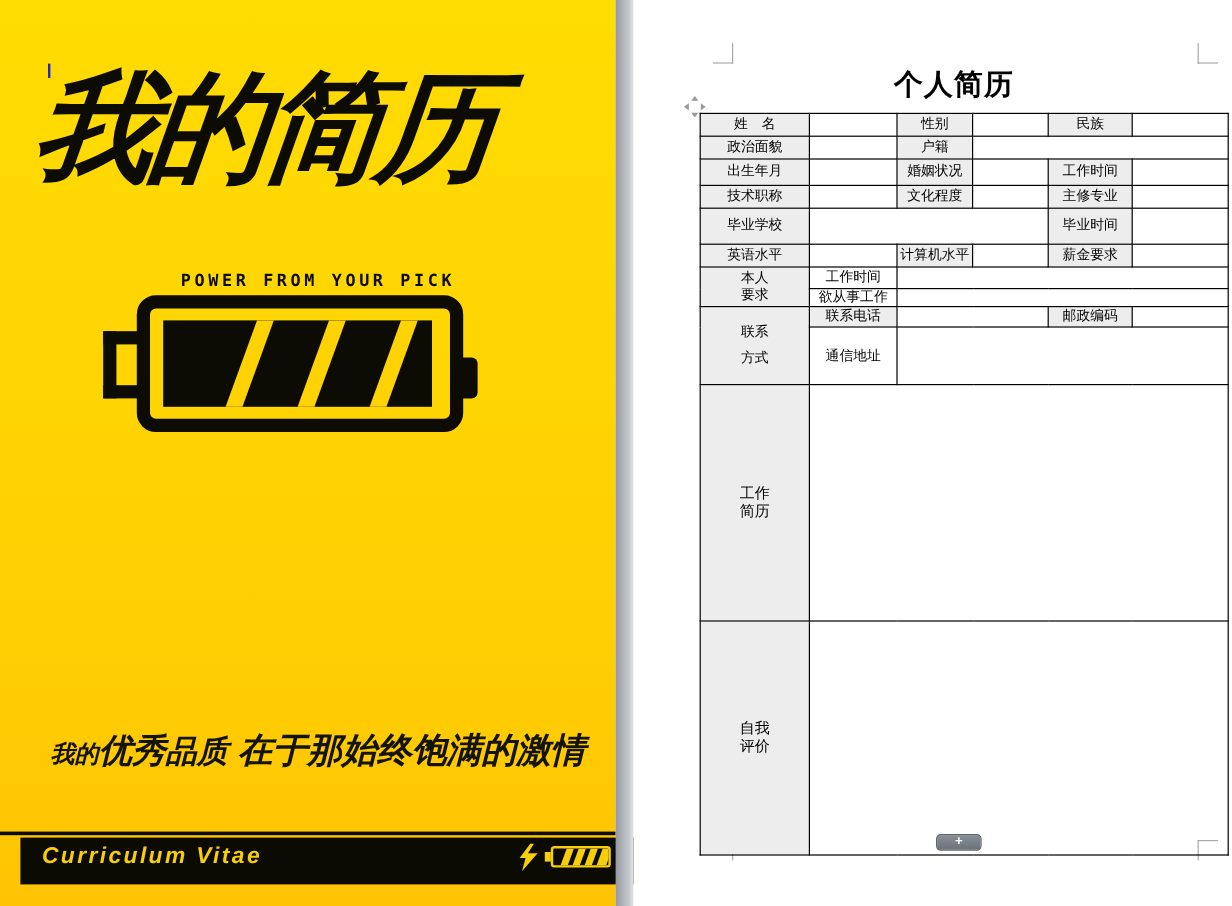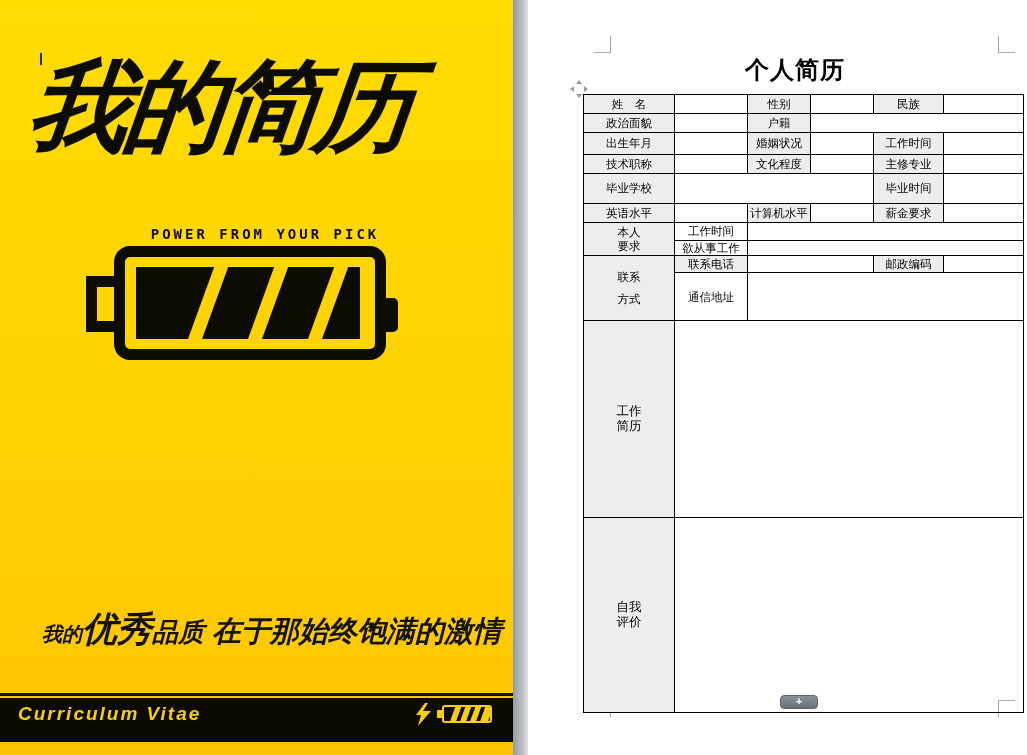--- a/index.html
+++ b/index.html
@@ -44,27 +44,27 @@
   .battery .stripe{
     position:absolute;top:-6px;width:14px;height:90px;background:#FFD303;transform:skewX(-20deg);
   }
   .battery .s1{left:64px;} .battery .s2{left:124px;} .battery .s3{left:184px;}
   
   .tagline{
     position:absolute;left:42px;top:606px;width:460px;color:#141404;
     font-style:italic;white-space:nowrap;
   }
   .tagline .t1{font-size:20px;font-weight:600;}
-  .tagline .t2{font-size:35px;font-weight:700;font-family:"Liberation Serif",serif;}
+  .tagline .t2{font-size:28px;font-weight:700;font-family:"Liberation Serif",serif;}
   .tagline .t3{font-size:26px;font-weight:700;}
   .tagline .t4{font-size:29px;font-weight:600;}
   
   .footer-rule{position:absolute;left:0;top:693px;width:513px;height:3px;background:#0c0c04;}
   .footer-bar{
-    position:absolute;left:0;top:698px;width:513px;height:44px;background:#0b0b04;
+    position:absolute;left:17px;top:698px;width:513px;height:39px;background:#0b0b04;
   }
   .footer-brand{
     position:absolute;left:18px;top:0;height:33px;line-height:32px;
     font-style:italic;font-weight:bold;font-size:19px;letter-spacing:2px;color:#F7CE0A;
   }
   .bolt{position:absolute;left:413px;top:5px;}
   .mini-batt{
     position:absolute;left:442px;top:7px;width:50px;height:18px;box-sizing:border-box;
     border:2px solid #F7CE0A;border-radius:3px;background:#0b0b04;overflow:hidden;
   }

